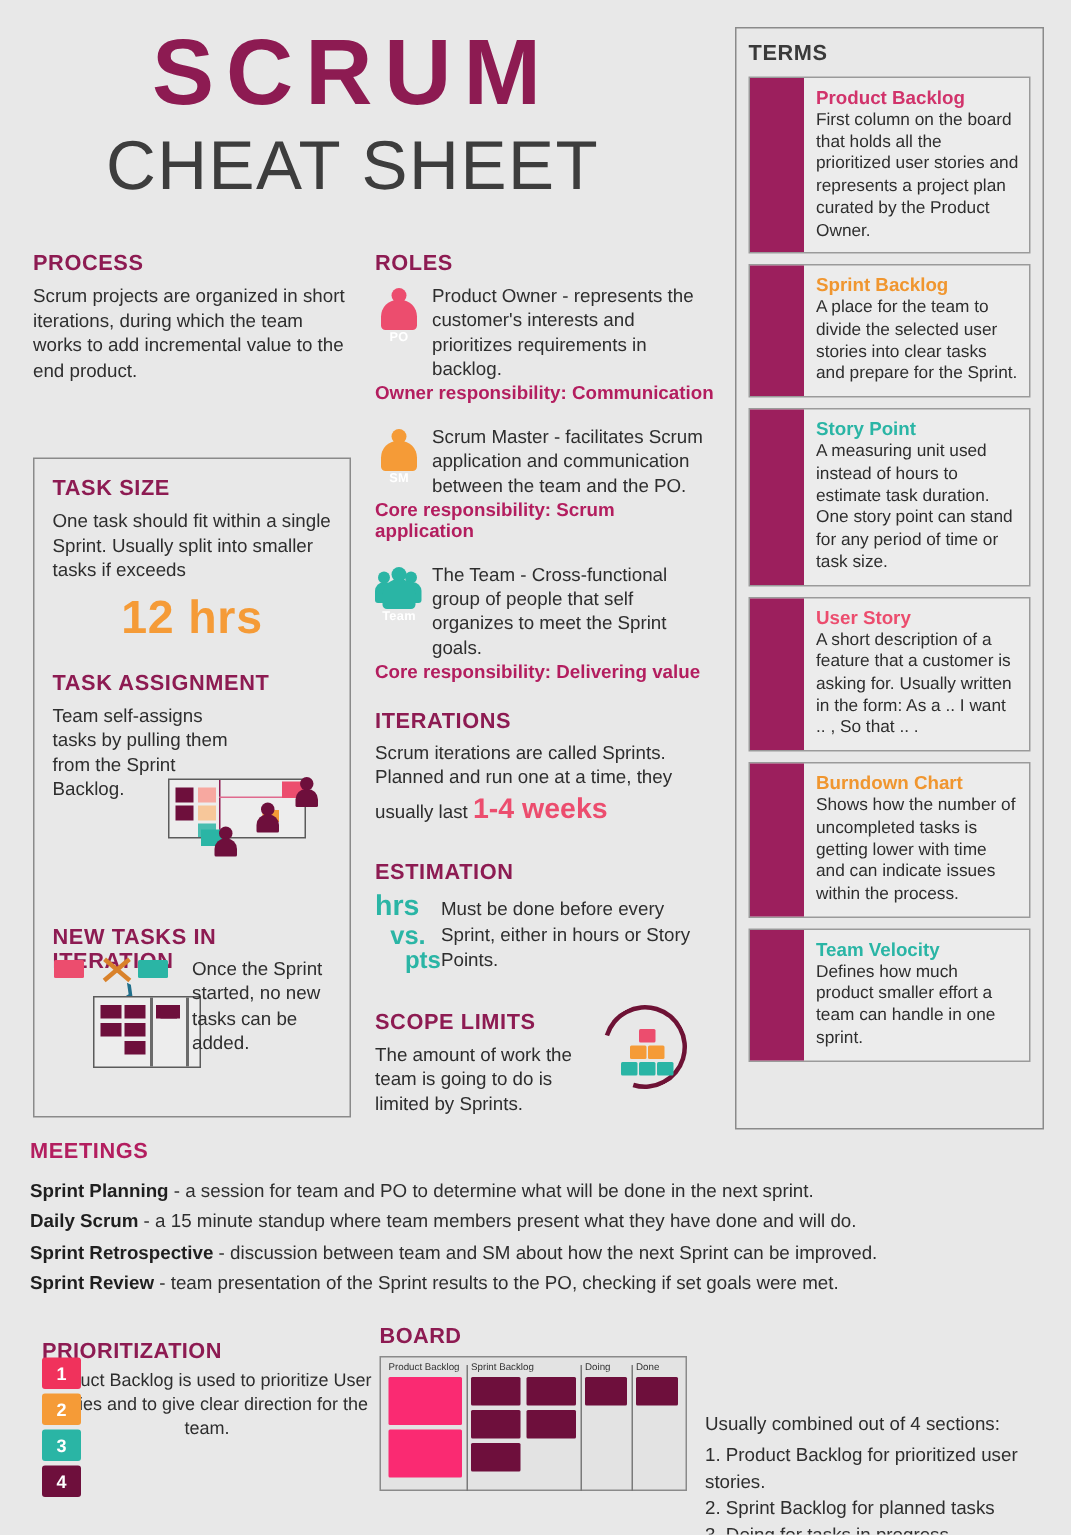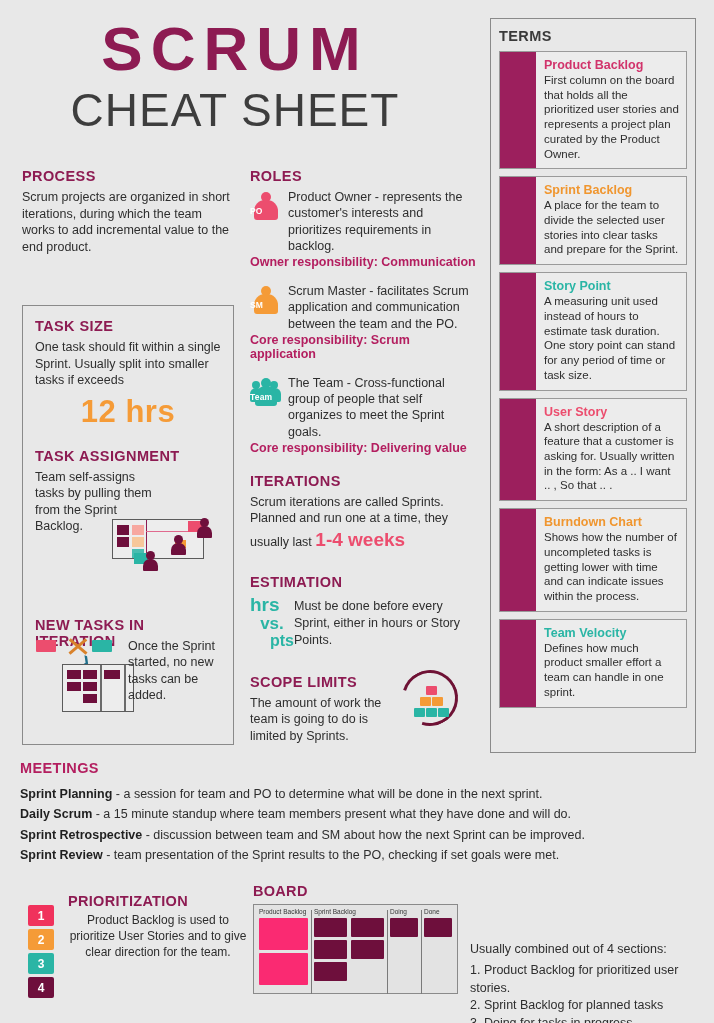--- a/index.html
+++ b/index.html
@@ -86,21 +86,21 @@
   }
   .role-txt { font-size: 12.5px; line-height: 1.3; }
   .role-ind { margin-left: 38px; }
   .role-core { font-size: 12.5px; font-weight: bold; color: #b31e5f; margin-top: 1px; }
 
   
   .pglyph { position: relative; width: 32px; height: 32px; }
   .pglyph .hd { position: absolute; left: 11px; top: 1px; width: 10px; height: 10px; border-radius: 50%; }
   .pglyph .bd { position: absolute; left: 4px; top: 9px; width: 24px; height: 20px; border-radius: 11px 11px 3px 3px; }
   .pglyph .lbl {
-    position: absolute; left: 0; top: 15px; width: 32px; 
+    position: absolute; left: 0; top: 28px; width: 32px; text-align: center;
     font-size: 8.5px; font-weight: bold; color: #ffffff; letter-spacing: .2px;
   }
   .pglyph .hd2 { position: absolute; width: 8px; height: 8px; border-radius: 50%; }
   .pglyph .bd2 { position: absolute; width: 13px; height: 14px; border-radius: 6px 6px 2px 2px; }
 
   .it-weeks { font-size: 19px; font-weight: bold; color: #ec4d6e; }
   .est-row { display: flex; margin-top: 4px; }
   .est-left { width: 86px; }
   .est-hrs { font-size: 19px; font-weight: bold; color: #2ab5a5; line-height: 1.05; }
   .est-vs  { font-size: 17px; font-weight: bold; color: #2ab5a5; text-align: center; line-height: 1.05; }
@@ -138,21 +138,21 @@
   .meet-line b { font-weight: bold; color: #1f1f1f; }
 
   
   .prio { position: absolute; left: 28px; top: 893px; width: 220px; }
   .prio-badges { position: absolute; left: 0; top: 12px; width: 26px; }
   .prio-badge {
     width: 26px; height: 21px; margin-bottom: 3px; color: #fff;
     font-size: 12px; font-weight: bold; display: flex;
     align-items: center; justify-content: center; border-radius: 2px;
   }
-  .prio-body { margin-left: 40px; }
+  .prio-body { }
   .prio-head { font-size: 14.5px; font-weight: bold; color: #8d1b52; letter-spacing: .3px; margin-bottom: 3px; }
   .prio-txt { font-size: 12px; line-height: 1.35; text-align: center; }
 
   
   .board-sec { position: absolute; left: 253px; top: 883px; width: 205px; }
   .board-head { font-size: 14.5px; font-weight: bold; color: #8d1b52; letter-spacing: .3px; margin-bottom: 5px; }
   .board-frame {
     position: relative; border: 1px solid #8a8a8a; background: #e3e3e3;
     height: 90px; display: flex; padding: 3px 2px;
   }

